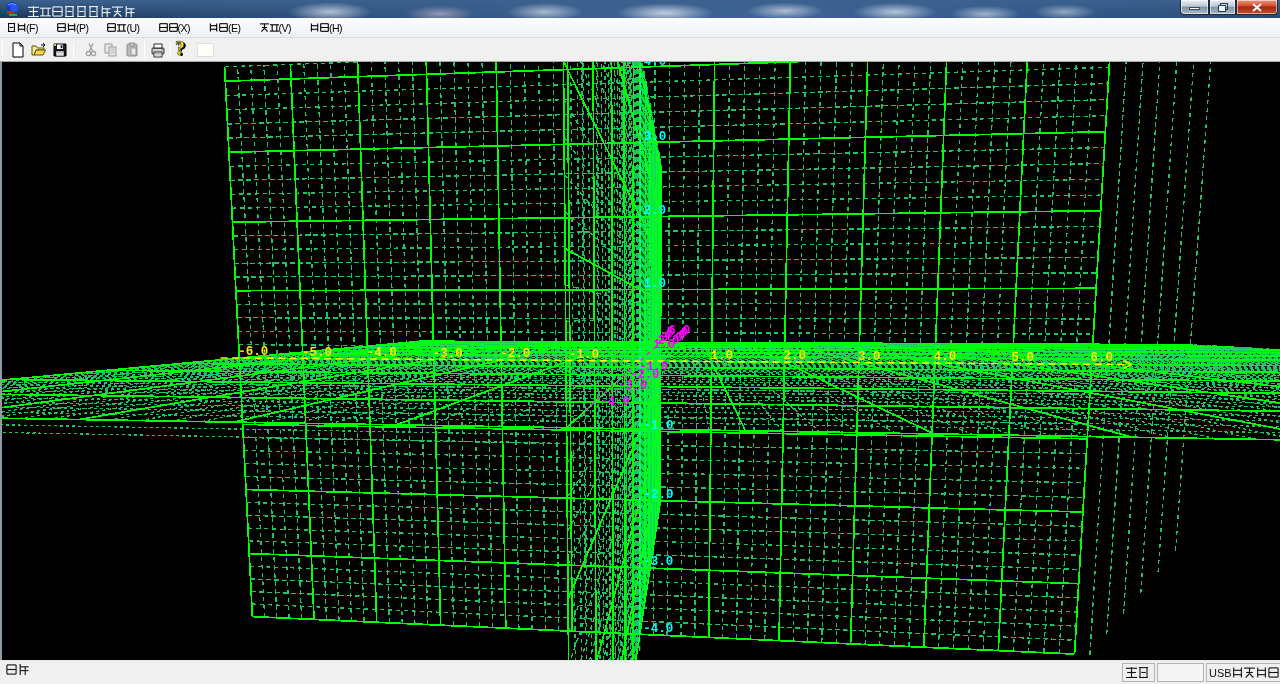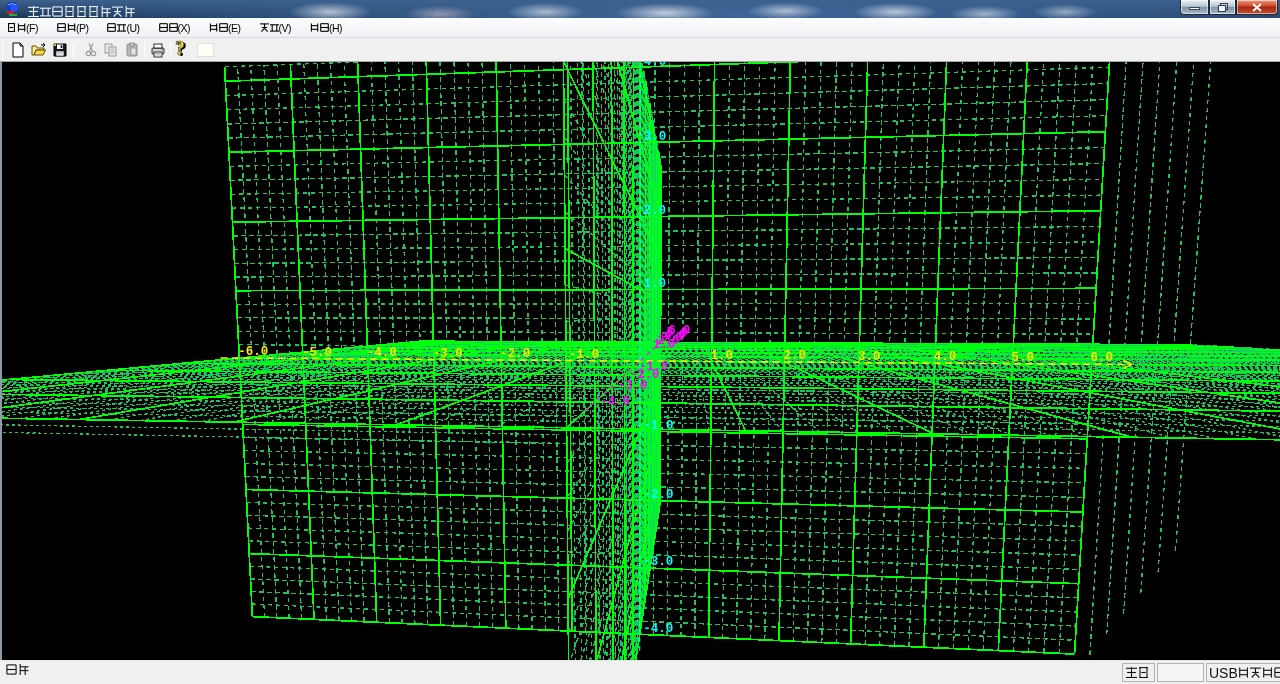--- a/index.html
+++ b/index.html
@@ -803,21 +803,21 @@
             <line x1="2.0" y1="0.6" x2="2.0" y2="10.5"></line>
             <line x1="9.0" y1="0.6" x2="9.0" y2="10.5"></line>
             <line x1="1.1" y1="10.5" x2="9.9" y2="10.5"></line>
             <line x1="3.3" y1="5.5" x2="7.7" y2="5.5"></line>
           </g>
         </svg>
       </span>
     </div>
  <div class="pane" style="left:1157px;width:47px;background:#f4f4f4"></div>
  <div class="pane" style="left:1206px;width:76px;padding-left:2px">
-      <span style="font-size:14px">USB</span>
+      <span style="font-size:11px">USB</span>
       <span style="display:inline-flex;align-items:center;gap:1px">
         <svg width="11" height="11" style="vertical-align:top" xmlns="http://www.w3.org/2000/svg">
           <g stroke="#111" stroke-width="1.1">
             <line x1="1.7" y1="0.6" x2="1.7" y2="10.5"></line>
             <line x1="1.7" y1="3.3" x2="9.9" y2="3.3"></line>
             <line x1="9.4" y1="0.6" x2="9.4" y2="10.5"></line>
             <line x1="1.7" y1="7.7" x2="9.9" y2="7.7"></line>
           </g>
         </svg>
         <svg width="11" height="11" style="vertical-align:top" xmlns="http://www.w3.org/2000/svg">

